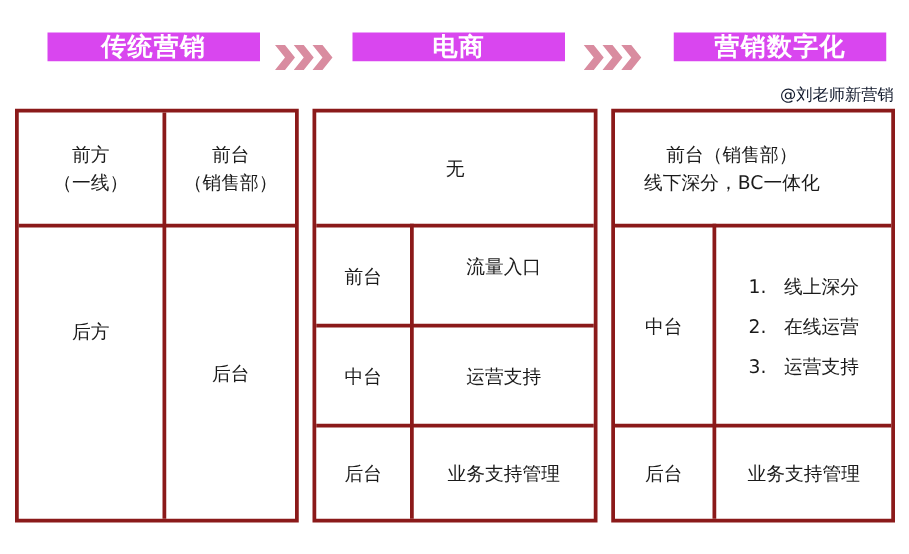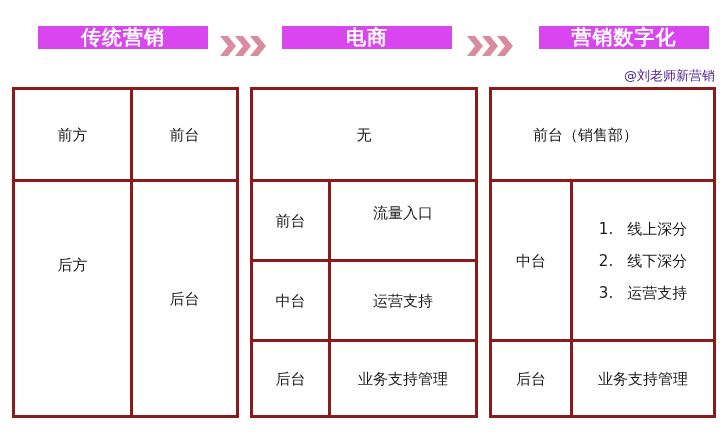--- a/index.html
+++ b/index.html
@@ -3,21 +3,21 @@
 <meta charset="utf-8">
 <style>
   html, body { margin:0; padding:0; background:#ffffff; }
   body { width:727px; height:443px; position:relative; overflow:hidden;
          font-family:"DejaVu Sans","Liberation Sans",sans-serif; color:#1a1a1a; }
   .hdr { position:absolute; top:26px; height:23px; background:#d946ef; color:#fff;
          display:flex; align-items:center; justify-content:center;
          font-size:20px; font-weight:bold; letter-spacing:1px; }
   .arrows { position:absolute; top:31px; height:30px; width:52px;
             display:flex; align-items:center; justify-content:center; }
-  .watermark { position:absolute; top:67px; right:12px; font-size:13px; color:#4c1d95; }
+  .watermark { position:absolute; top:67px; right:12px; font-size:13px; color:#0f172a; }
   .box { position:absolute; top:87px; height:331px; border:3px solid #8b1a1a; box-sizing:border-box; }
   .cell { position:absolute; box-sizing:border-box; display:flex; align-items:center; justify-content:center;
           text-align:center; font-size:15px; line-height:22px; }
   .vline { position:absolute; width:3px; background:#8b1a1a; }
   .hline { position:absolute; height:3px; background:#8b1a1a; }
   .col { flex-direction:column; }
   .list { display:flex; flex-direction:column; gap:10px; align-items:flex-start; }
   .list .li { display:flex; gap:14px; font-size:15px; }
 </style>
 </head>
@@ -44,23 +44,25 @@
     </svg>
 </div>
 <div class="hdr" style="left:527px;width:170px;margin-left:12px;">营销数字化</div>
 <div class="watermark">@刘老师新营销</div>
 
 <div class="box" style="left:12px;width:227px;">
   <div class="vline" style="left:115px;top:0;height:325px;"></div>
   <div class="hline" style="left:0;top:89px;width:221px;"></div>
   <div class="cell col" style="left:0;top:0;width:115px;height:89px;">
     <span>前方</span>
+    <span>（一线）</span>
   </div>
   <div class="cell col" style="left:118px;top:0;width:103px;height:89px;">
     <span>前台</span>
+    <span>（销售部）</span>
   </div>
   <div class="cell col" style="left:0;top:92px;width:115px;height:166px;">
     <span>后方</span>
   </div>
   <div class="cell col" style="left:118px;top:92px;width:103px;height:233px;">
     <span>后台</span>
   </div>
 </div>
 
 <div class="box" style="left:250px;width:228px;">
@@ -76,31 +78,32 @@
   <div class="cell" style="left:0;top:252px;width:75px;height:73px;">后台</div>
   <div class="cell" style="left:78px;top:252px;width:144px;height:73px;">业务支持管理</div>
 </div>
 
 <div class="box" style="left:489px;width:227px;">
   <div class="hline" style="left:0;top:89px;width:221px;"></div>
   <div class="hline" style="left:0;top:249px;width:221px;"></div>
   <div class="vline" style="left:78px;top:89px;height:236px;"></div>
   <div class="cell col" style="left:0;top:0;width:187px;height:89px;">
     <span>前台（销售部）</span>
+    <span>线下深分，BC一体化</span>
   </div>
   <div class="cell" style="left:0;top:92px;width:78px;height:157px;">中台</div>
   <div class="cell" style="left:81px;top:92px;width:140px;height:157px;">
     <div class="list">
       <div class="li">
           <span>1.</span>
           <span>线上深分</span>
         </div>
       <div class="li">
           <span>2.</span>
-          <span>线下深分</span>
+          <span>在线运营</span>
         </div>
       <div class="li">
           <span>3.</span>
           <span>运营支持</span>
         </div>
     </div>
   </div>
   <div class="cell" style="left:0;top:252px;width:78px;height:73px;">后台</div>
   <div class="cell" style="left:81px;top:252px;width:140px;height:73px;">业务支持管理</div>
 </div>

